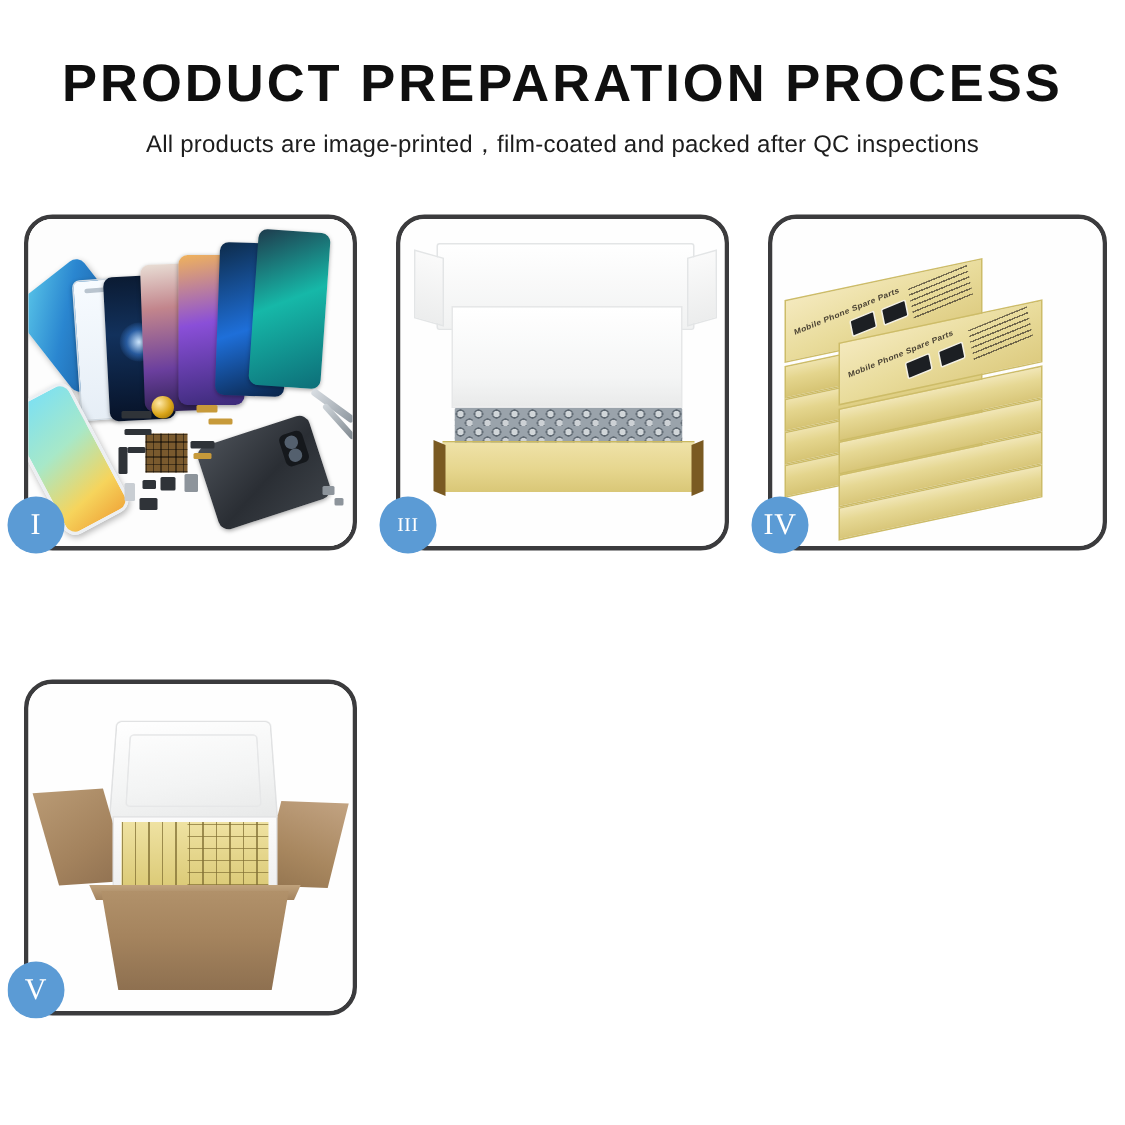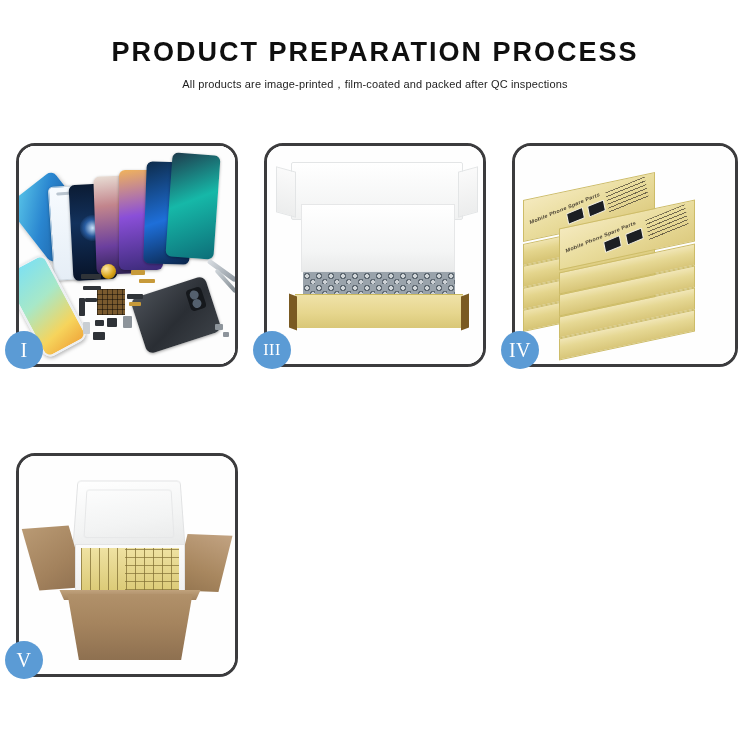--- a/index.html
+++ b/index.html
@@ -7,30 +7,30 @@
   body {
     background: #ffffff;
     font-family: "Liberation Sans", sans-serif;
     overflow: hidden;
     position: relative;
   }
 
   
   #header { padding-top: 38px; text-align: center; }
   #page-title {
-    font-size: 27px;
+    font-size: 35px;
     font-weight: 700;
     letter-spacing: 2.0px;
     color: #0f0f0f;
     line-height: 1.05;
     white-space: nowrap;
   }
   #page-subtitle {
     margin-top: 11px;
-    font-size: 11px;
+    font-size: 16px;
     font-weight: 400;
     color: #1d1d1d;
     letter-spacing: 0.15px;
     white-space: nowrap;
   }
 
   
   #panel-grid {
     position: absolute;
     left: 16px;
@@ -66,21 +66,21 @@
     border-radius: 50%;
     background: #5b9bd5;
     color: #ffffff;
     font-family: "Liberation Serif", serif;
     font-size: 20px;
     line-height: 38px;
     text-align: center;
     z-index: 6;
     letter-spacing: 0.5px;
   }
-  .badge.w3 { font-size: 16px; }
+  .badge.w3 { font-size: 13px; }
 
   
   .p1-bg { position:absolute; inset:0; background:#fdfdfd; }
   .ph {
     position:absolute; border-radius:6px;
     box-shadow:0 1px 3px rgba(0,0,0,.35);
     overflow:hidden;
   }
   .ph-a { 
     left:150px; top:8px; width:48px; height:104px;

